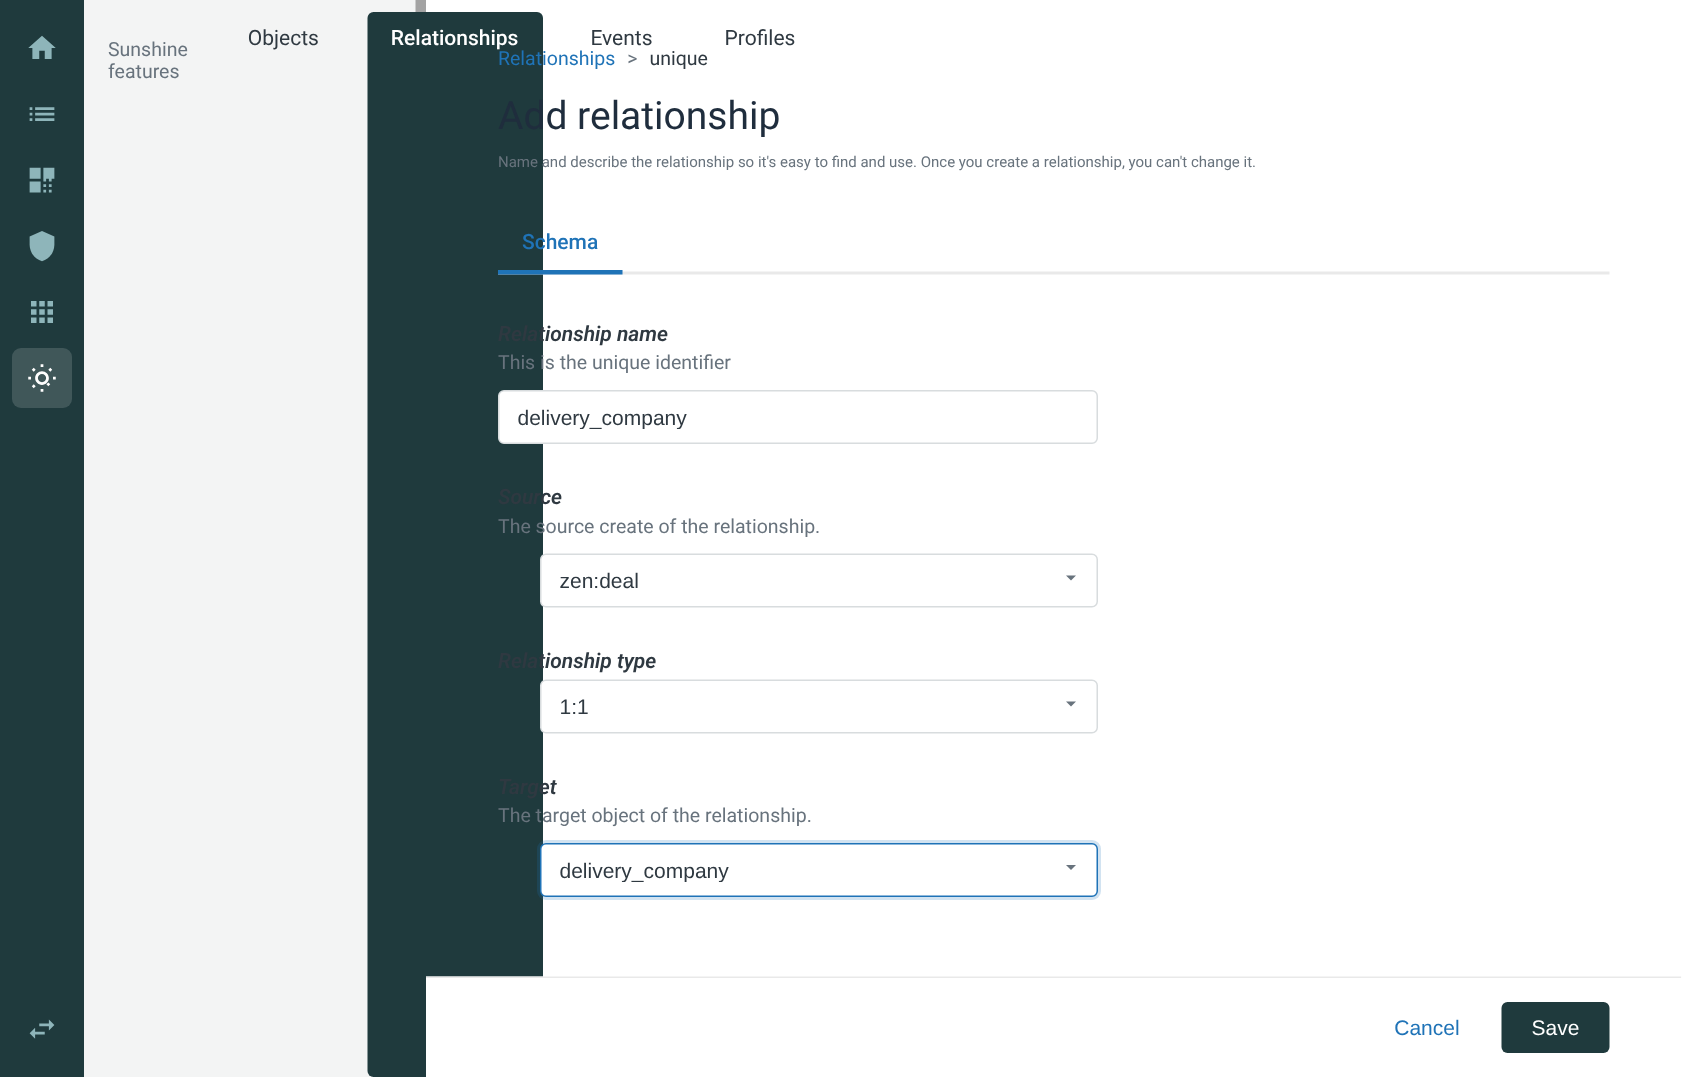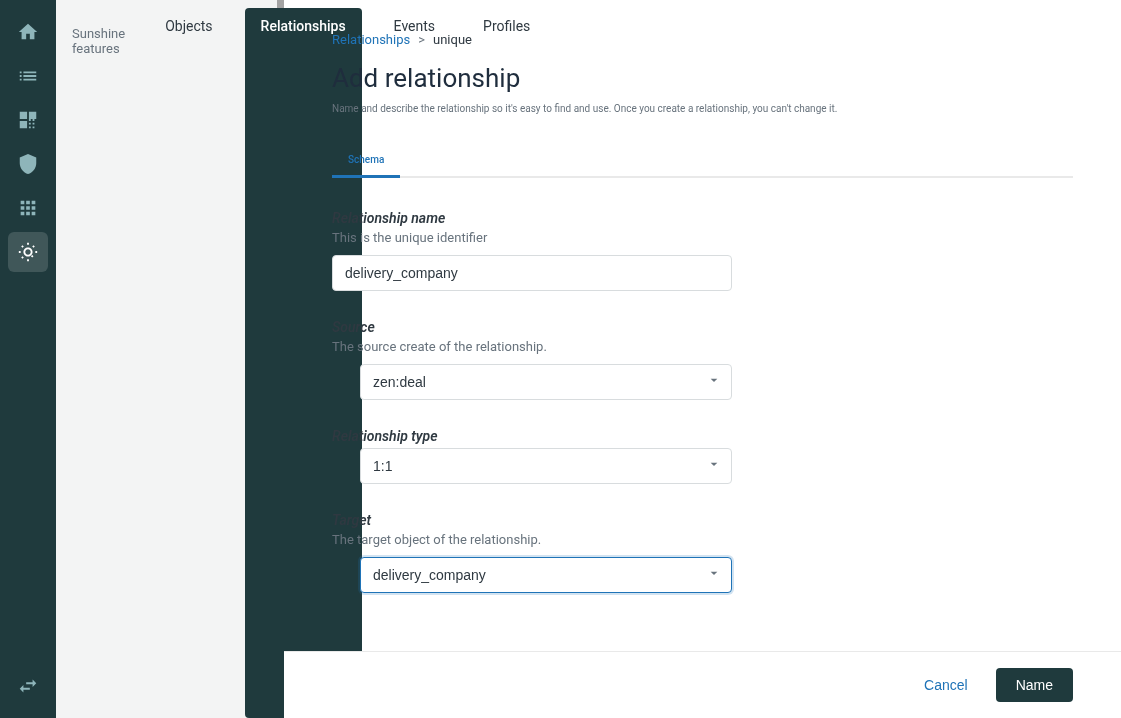--- a/index.html
+++ b/index.html
@@ -103,21 +103,21 @@
     }
 
     
     .tabs {
       display: flex;
       border-bottom: 2px solid #e9e9e9;
       margin-bottom: 32px;
     }
     .tab {
       padding: 10px 16px;
-      font-size: 10px;
+      font-size: 14px;
       color: #68737d;
       cursor: pointer;
       border-bottom: 3px solid transparent;
       margin-bottom: -2px;
       font-weight: 500;
     }
     .tab.active {
       color: #1f73b7;
       border-bottom-color: #1f73b7;
     }
@@ -329,15 +329,15 @@
           <svg width="16" height="16" viewBox="0 0 24 24" fill="currentColor">
               <path d="M7 10l5 5 5-5z"></path>
             </svg>
         </span>
       </div>
     </div>
   </div>
 
   <div class="footer">
     <button class="btn-cancel">Cancel</button>
-    <button class="btn-save">Name</button>
+    <button class="btn-save">Save</button>
   </div>
 </div>
 
 </body></html>

